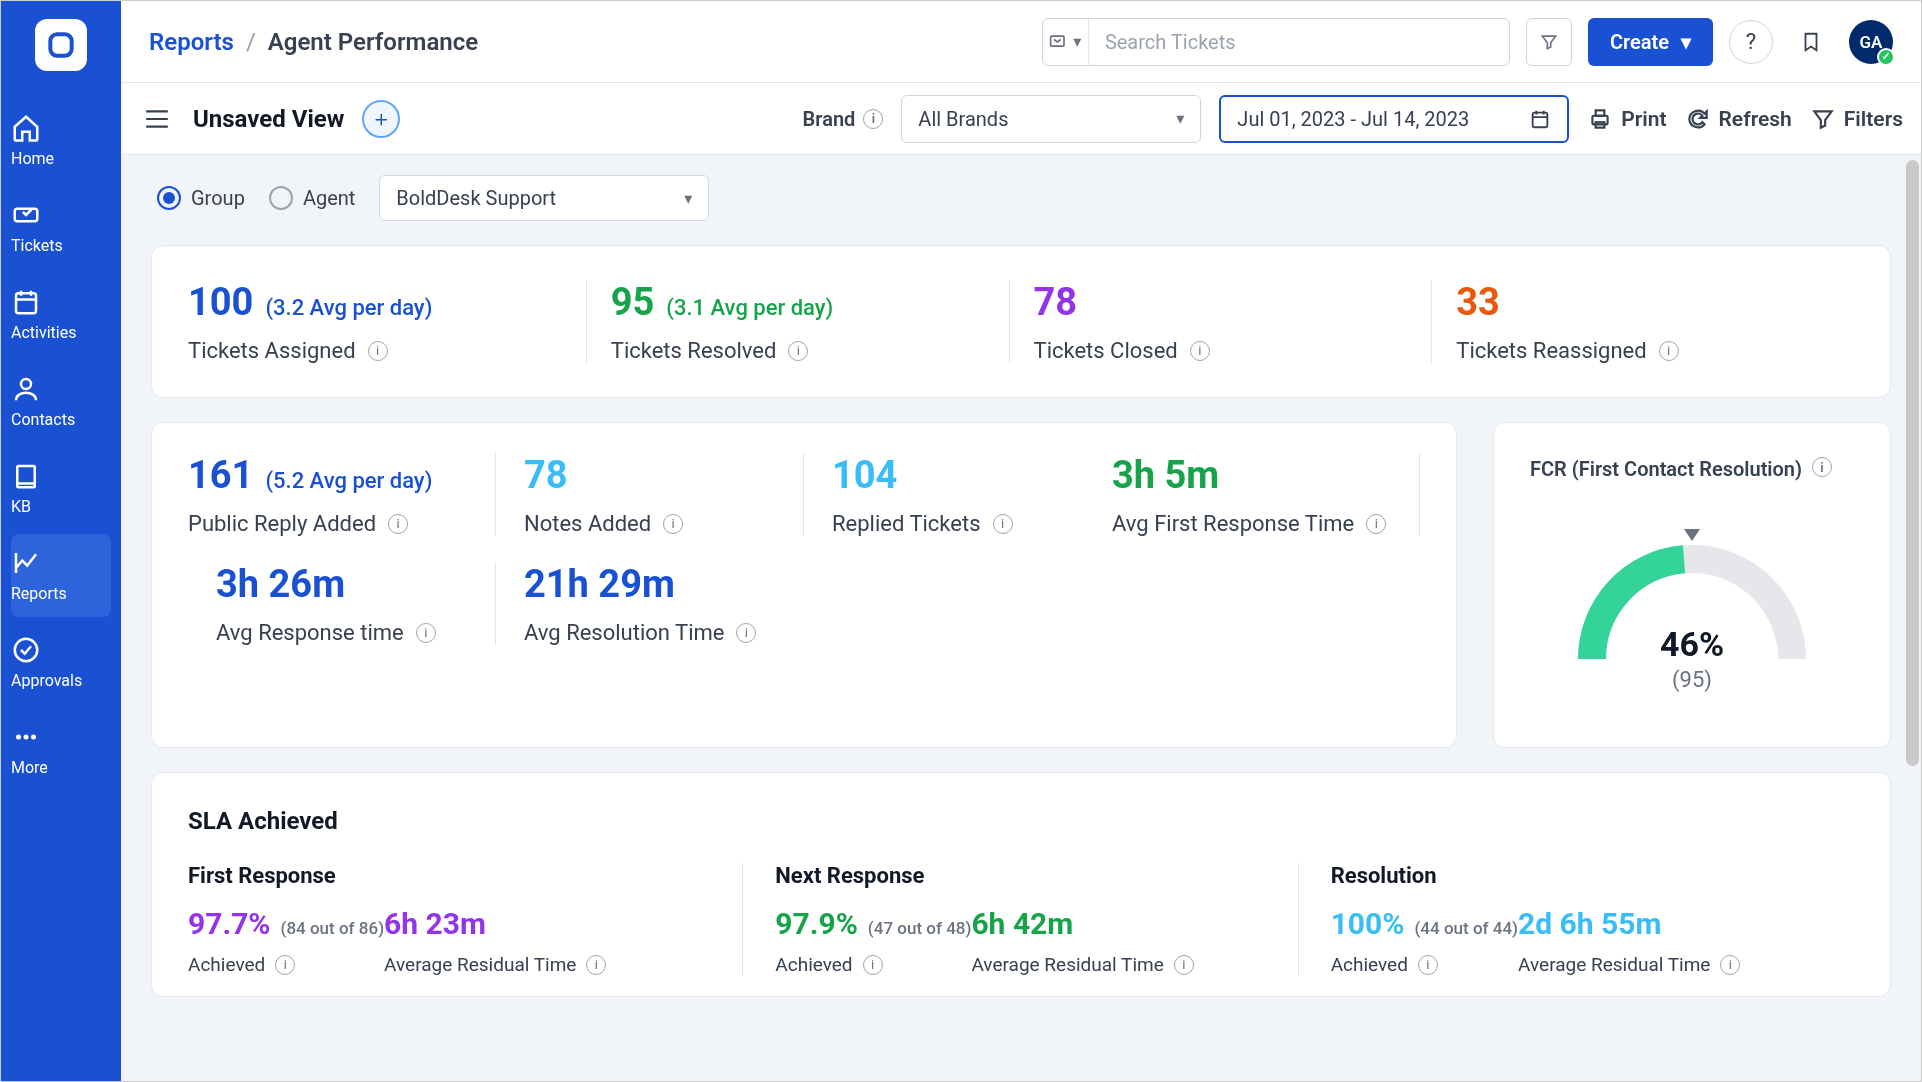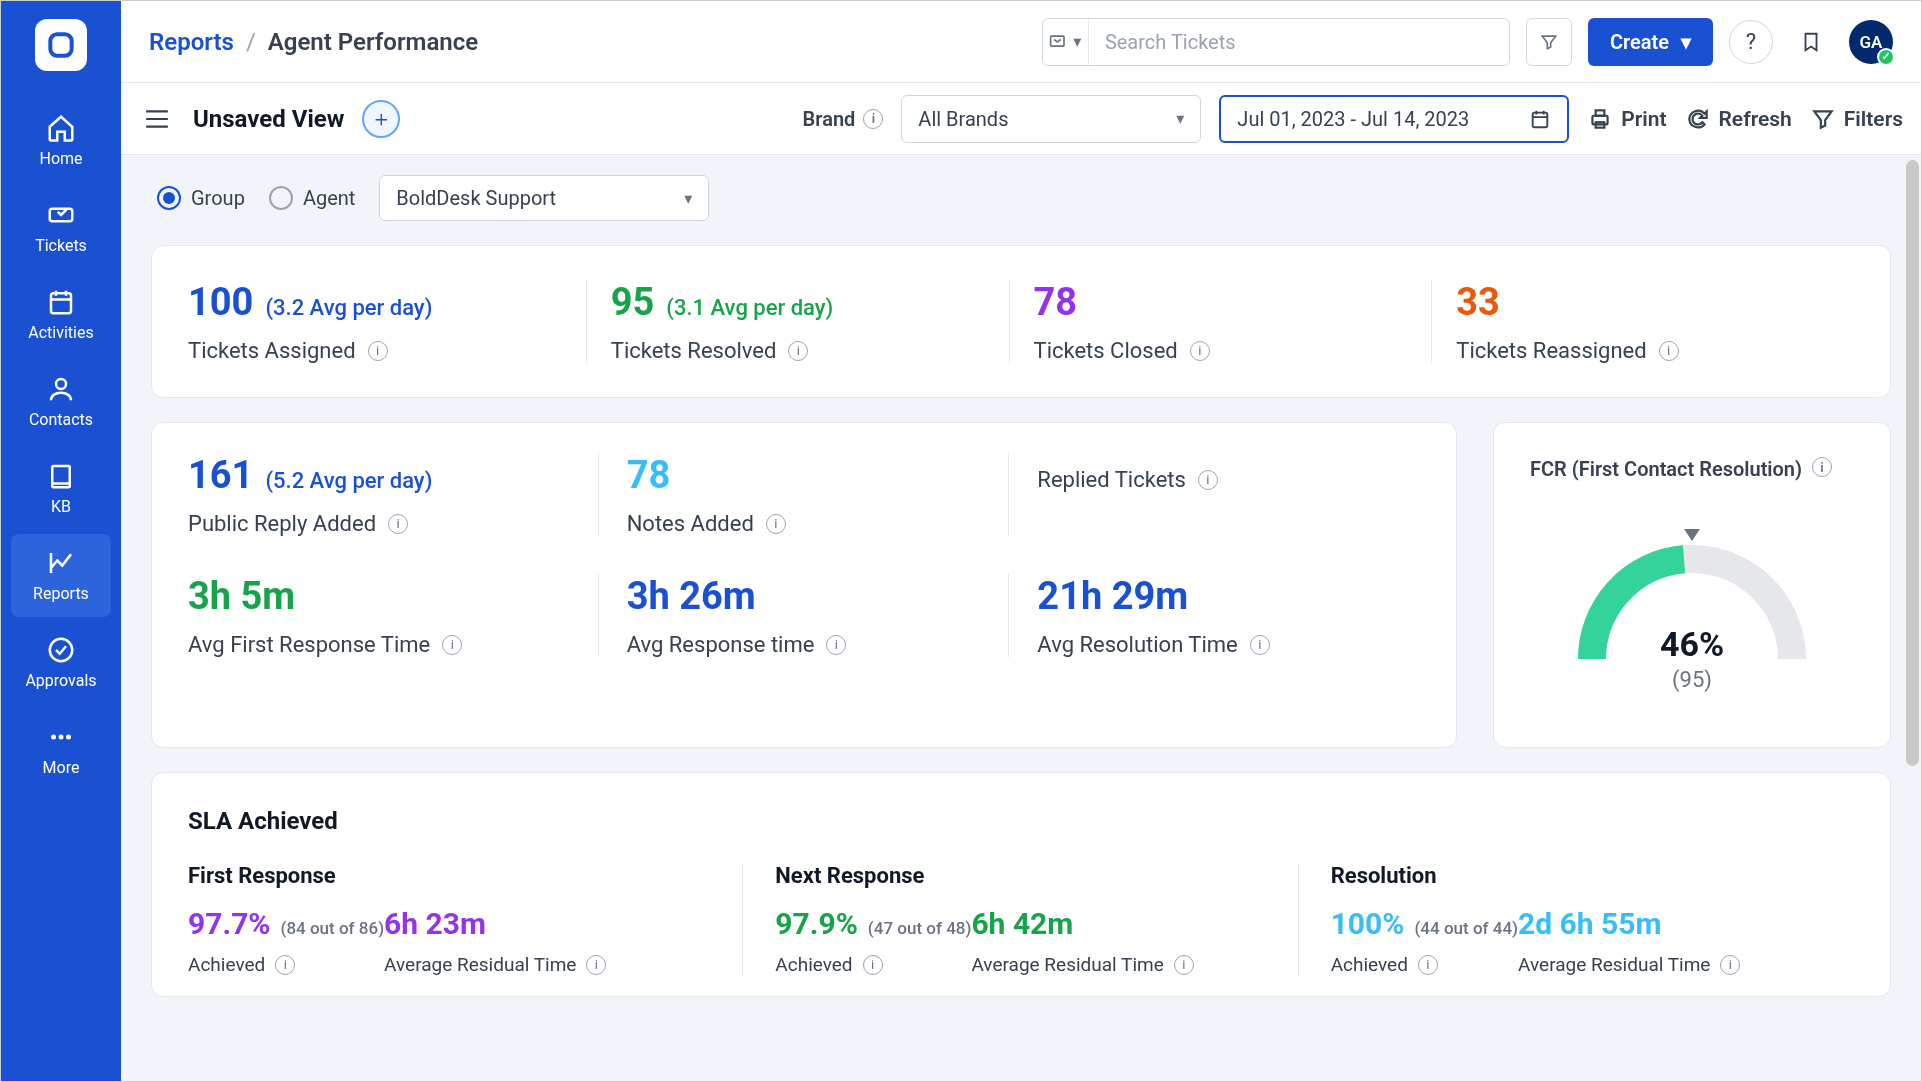--- a/index.html
+++ b/index.html
@@ -2,21 +2,21 @@
 <html><head>
 <meta charset="utf-8">
 <style>
 * { box-sizing: border-box; margin: 0; padding: 0; font-family: -apple-system, BlinkMacSystemFont, "Segoe UI", Roboto, Helvetica, Arial, sans-serif; }
 body { width: 1922px; height: 1082px; overflow: hidden; background: #fff; position: relative; transform-origin: top left; }
 .frame { width: 1922px; height: 1082px; border: 1px solid #ccc; display: flex; }
 
 
 .sidebar { width: 120px; background: #1951d2; display: flex; flex-direction: column; align-items: center; padding-top: 18px; }
 .logo { width: 52px; height: 52px; background: #fff; border-radius: 12px; display: flex; align-items: center; justify-content: center; color: #1951d2; font-weight: 800; font-size: 32px; margin-bottom: 28px; }
-.nav-item { width: 100px; display: flex; flex-direction: column; align-items: center; color: #fff; font-size: 17px; padding: 14px 0; border-radius: 8px; margin-bottom: 4px; cursor: pointer; }
+.nav-item { width: 100px; display: flex; flex-direction: column; color: #fff; font-size: 17px; padding: 14px 0; border-radius: 8px; margin-bottom: 4px; cursor: pointer; }
 .nav-item.active { background: #2e64db; }
 .nav-icon { width: 30px; height: 30px; margin-bottom: 6px; }
 .nav-label { font-size: 16px; }
 
 
 .main { flex: 1; display: flex; flex-direction: column; background: #fff; }
 
 
 .topbar { height: 82px; border-bottom: 1px solid #e5e7eb; display: flex; align-items: center; padding: 0 28px; gap: 16px; }
 .breadcrumb { font-size: 24px; color: #6b7280; display: flex; align-items: center; gap: 12px; }
@@ -65,21 +65,21 @@
 .metric .label { font-size: 22px; color:#374151; margin-top: 14px; display:flex; align-items:center; gap:12px; }
 .color-blue { color:#1951d2; }
 .color-green { color:#16a34a; }
 .color-purple { color:#9333ea; }
 .color-orange { color:#ea580c; }
 .color-lightblue { color:#38bdf8; }
 
 .second-row { display:flex; gap:36px; }
 .card.big { flex:1; padding: 30px 36px; }
 .card.gauge { width: 398px; display:flex; flex-direction:column; align-items:center; }
-.big-grid { display:grid; grid-template-columns: repeat(3, 1fr); row-gap:38px; }
+.big-grid { display:grid; grid-template-columns: repeat(4, 1fr); row-gap:26px; }
 .big-grid .metric { border-right:1px solid #e5e7eb; padding: 0 28px; }
 .big-grid .metric:nth-child(3n) { border-right:none; }
 .big-grid .metric:nth-child(3n+1) { padding-left:0; }
 
 .gauge-title { font-size:20px; font-weight:600; color:#374151; display:flex; gap:10px; align-self:flex-start; }
 .gauge-wrap { margin-top: 28px; position:relative; }
 .gauge-val { font-size:34px; font-weight:700; color:#111827; position:absolute; top:115px; left:0; right:0; text-align:center; }
 .gauge-sub { font-size:22px; color:#6b7280; text-align:center; position:absolute; top:158px; left:0; right:0; }
 
 .sla-title { font-size:24px; font-weight:700; color:#111827; margin-bottom: 28px; }
@@ -331,20 +331,24 @@
     <div class="value color-lightblue">
       <span>78</span>
 
     </div>
     <div class="label">
       <span>Notes Added</span>
       <span class="info-icon-sm">i</span>
     </div>
               </div>
               <div class="metric">
+    <div class="value color-lightblue">
+      <span>104</span>
+
+    </div>
     <div class="label">
       <span>Replied Tickets</span>
       <span class="info-icon-sm">i</span>
     </div>
               </div>
               <div class="metric">
     <div class="value color-green">
       <span>3h 5m</span>
 
     </div>

